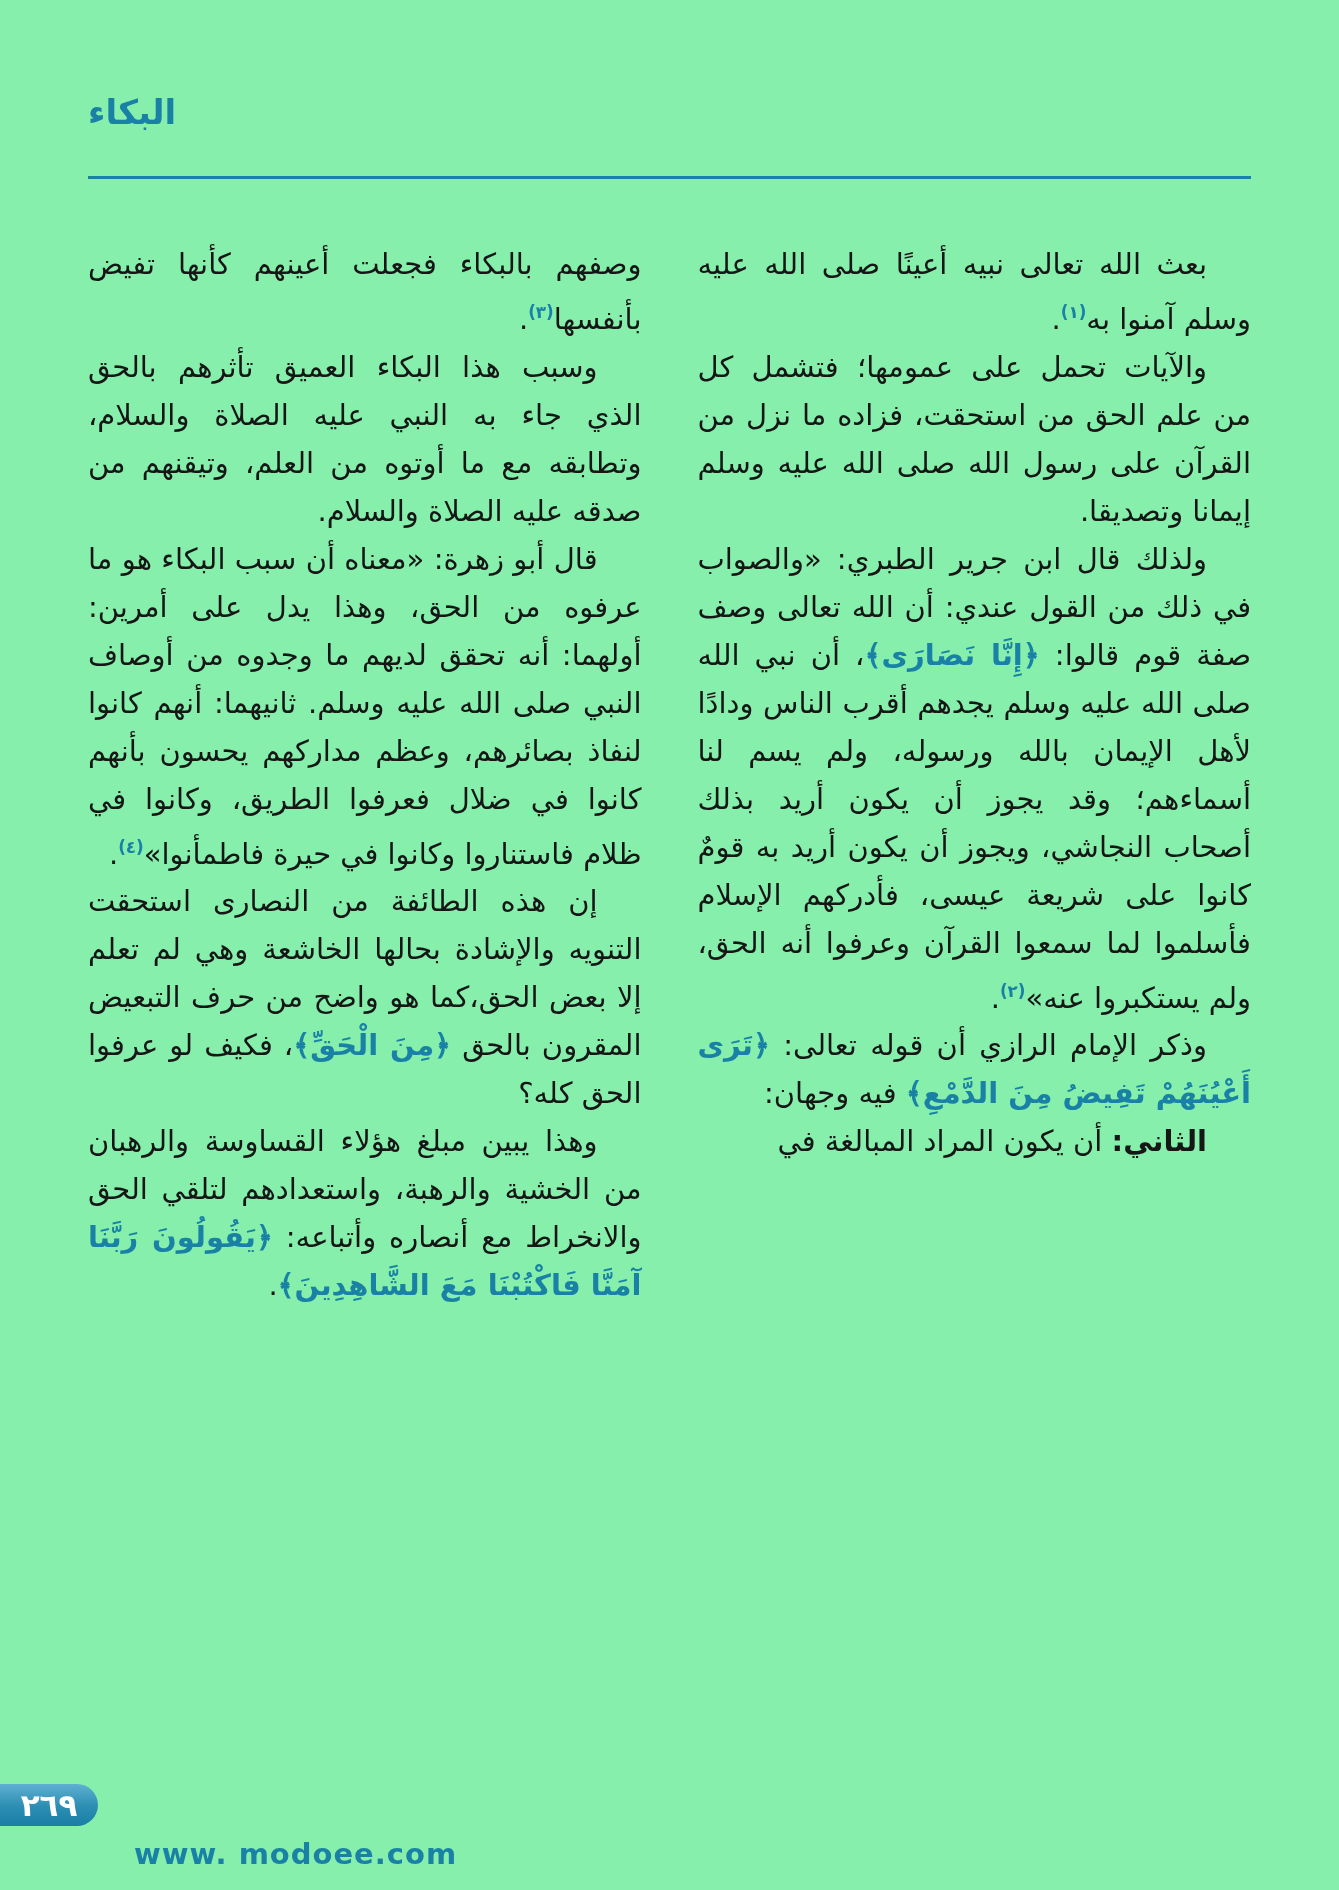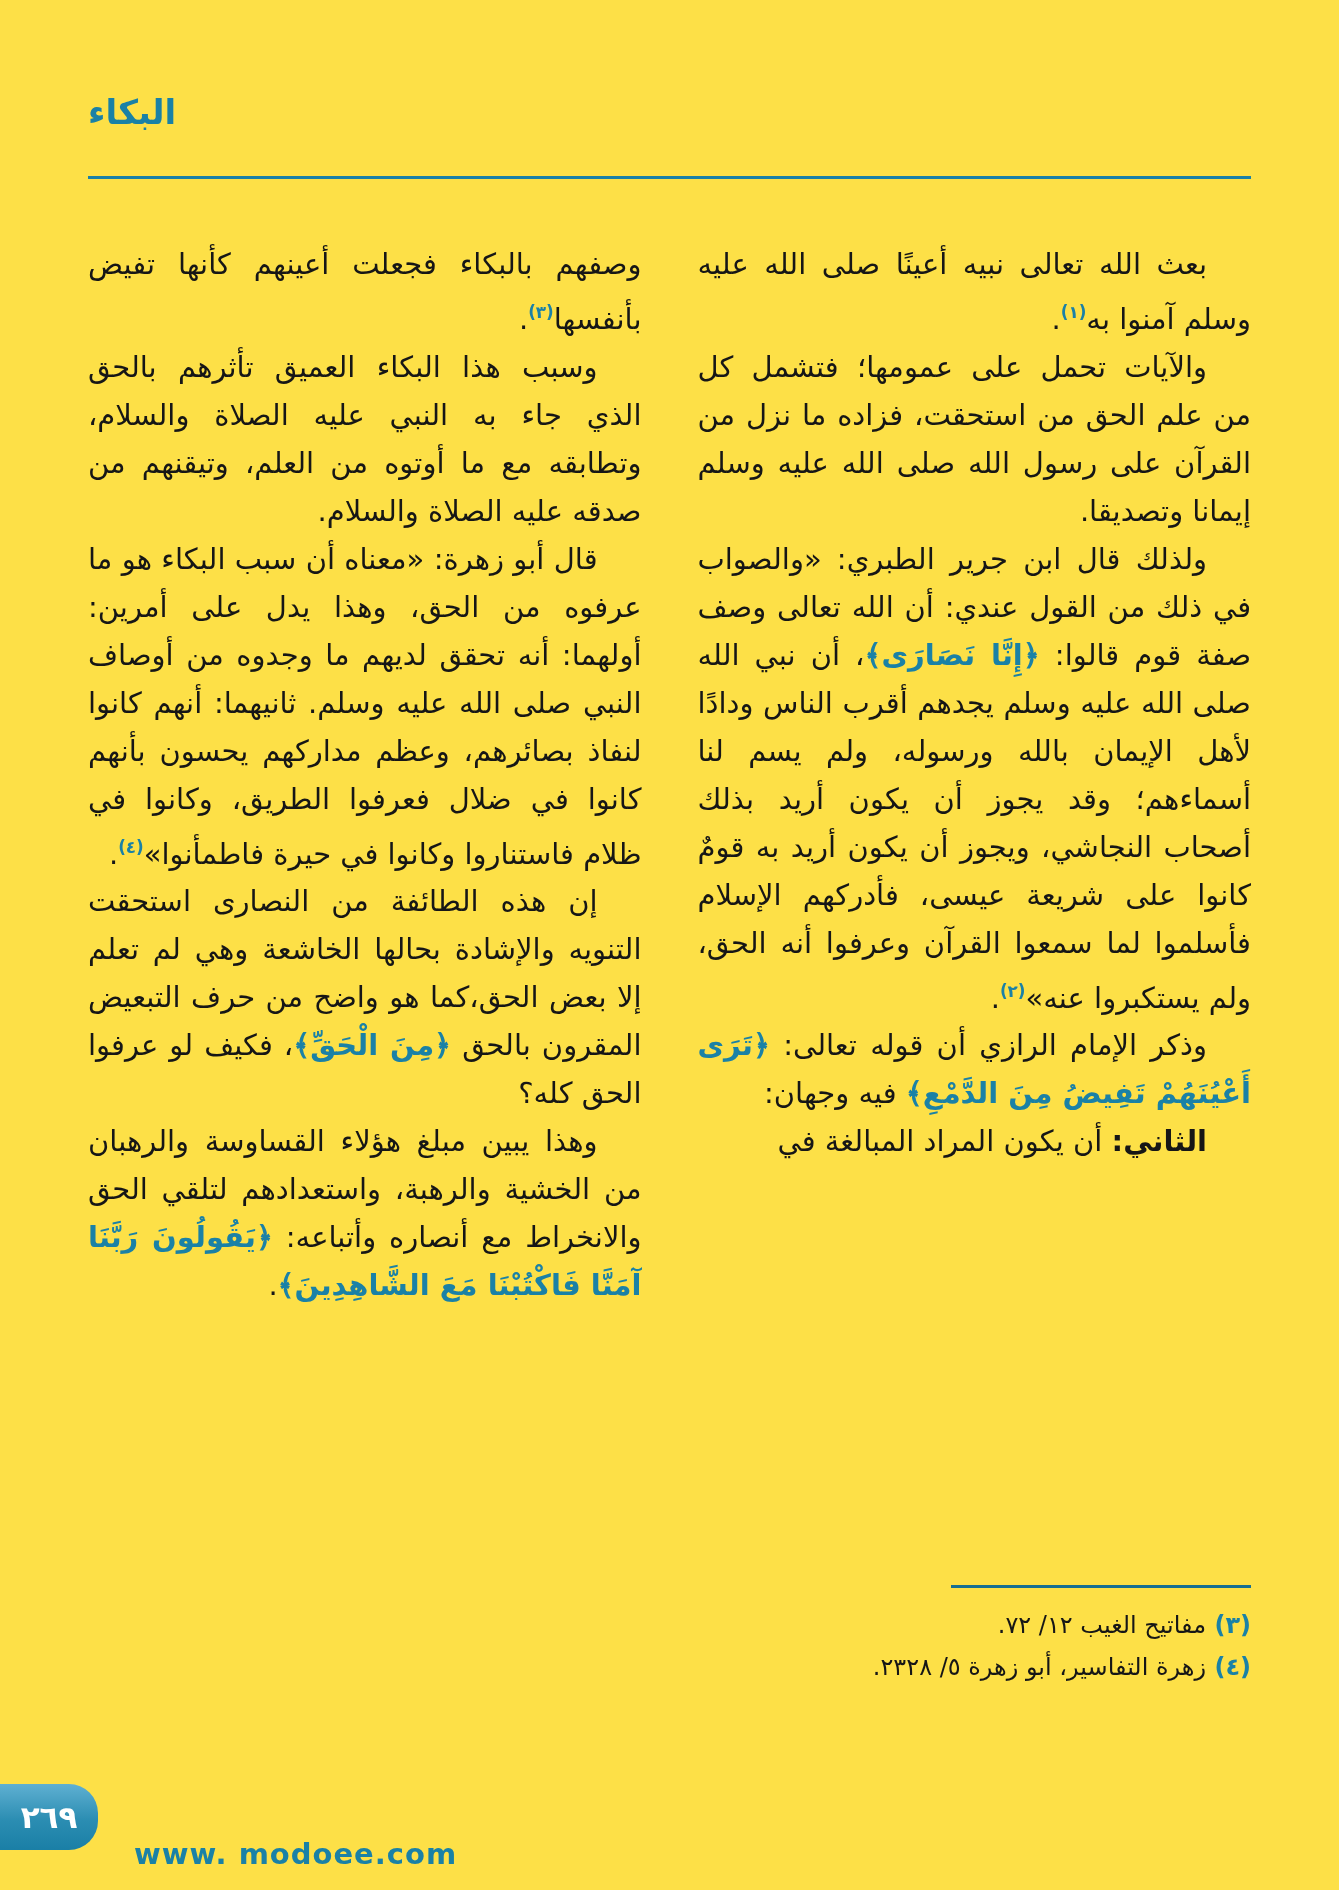--- a/index.html
+++ b/index.html
@@ -5,21 +5,21 @@
   :root{
     --accent:#1a81a6;
     --text:#161616;
   }
   *{box-sizing:border-box;}
   html,body{margin:0;padding:0;background:#ffffff;}
   .page{
     position:relative;
     width:1339px;
     height:1890px;
-    background:#fde047;
+    background:#86efac;
     direction:rtl;
     font-family:"DejaVu Sans", sans-serif;
     color:var(--text);
     overflow:hidden;
   }
   .running-head{
     position:absolute;
     top:92px; left:88px;
     font-size:34px;
     font-weight:bold;
@@ -74,21 +74,21 @@
   .footnote{
     font-size:24px;
     line-height:42px;
     text-align:right;
     color:var(--text);
   }
   .fn-marker{color:var(--accent); font-weight:bold;}
   .page-tab{
     position:absolute;
     left:0; top:1784px;
-    width:98px; height:66px;
+    width:98px; height:42px;
     border-radius:0 29px 29px 0;
     background:linear-gradient(180deg,#5fb0d2 0%,#2b8db2 55%,#1a7fa6 100%);
     display:flex; align-items:center; justify-content:center;
   }
   .page-tab span{
     color:#ffffff;
     font-size:31px;
     font-weight:bold;
   }
   .website{
@@ -122,27 +122,20 @@
     <div class="col">
         <p class="no-indent"><span class="run-normal">وصفهم بالبكاء فجعلت أعينهم كأنها تفيض بأنفسها</span><span class="run-fnref">(٣)</span><span class="run-normal">.</span></p>
         <p class="indent"><span class="run-normal">وسبب هذا البكاء العميق تأثرهم بالحق الذي جاء به النبي عليه الصلاة والسلام، وتطابقه مع ما أوتوه من العلم، وتيقنهم من صدقه عليه الصلاة والسلام.</span></p>
         <p class="indent"><span class="run-normal">قال أبو زهرة: «معناه أن سبب البكاء هو ما عرفوه من الحق، وهذا يدل على أمرين: أولهما: أنه تحقق لديهم ما وجدوه من أوصاف النبي صلى الله عليه وسلم. ثانيهما: أنهم كانوا لنفاذ بصائرهم، وعظم مداركهم يحسون بأنهم كانوا في ضلال فعرفوا الطريق، وكانوا في ظلام فاستناروا وكانوا في حيرة فاطمأنوا»</span><span class="run-fnref">(٤)</span><span class="run-normal">.</span></p>
         <p class="indent"><span class="run-normal">إن هذه الطائفة من النصارى استحقت التنويه والإشادة بحالها الخاشعة وهي لم تعلم إلا بعض الحق،كما هو واضح من حرف التبعيض المقرون بالحق </span><span class="run-quran">﴿مِنَ الْحَقِّ﴾</span><span class="run-normal">، فكيف لو عرفوا الحق كله؟</span></p>
         <p class="indent"><span class="run-normal">وهذا يبين مبلغ هؤلاء القساوسة والرهبان من الخشية والرهبة، واستعدادهم لتلقي الحق والانخراط مع أنصاره وأتباعه: </span><span class="run-quran">﴿يَقُولُونَ رَبَّنَا آمَنَّا فَاكْتُبْنَا مَعَ الشَّاهِدِينَ﴾</span><span class="run-normal">.</span></p>
       </div>
   </div>
 
   <div class="footnotes">
-    <div class="fncol">
-      <div class="fn-rule"></div>
-      <div class="fn-list">
-          <div class="footnote"><span class="fn-marker">(٣) </span><span>مفاتيح الغيب ١٢/ ٧٢.</span></div>
-          <div class="footnote"><span class="fn-marker">(٤) </span><span>زهرة التفاسير، أبو زهرة ٥/ ٢٣٢٨.</span></div>
-        </div>
-    </div>
   </div>
 
   <div class="page-tab">
     <span>٢٦٩</span>
   </div>
 
   <div class="website">www. modoee.com</div>
 
 </div>
 

